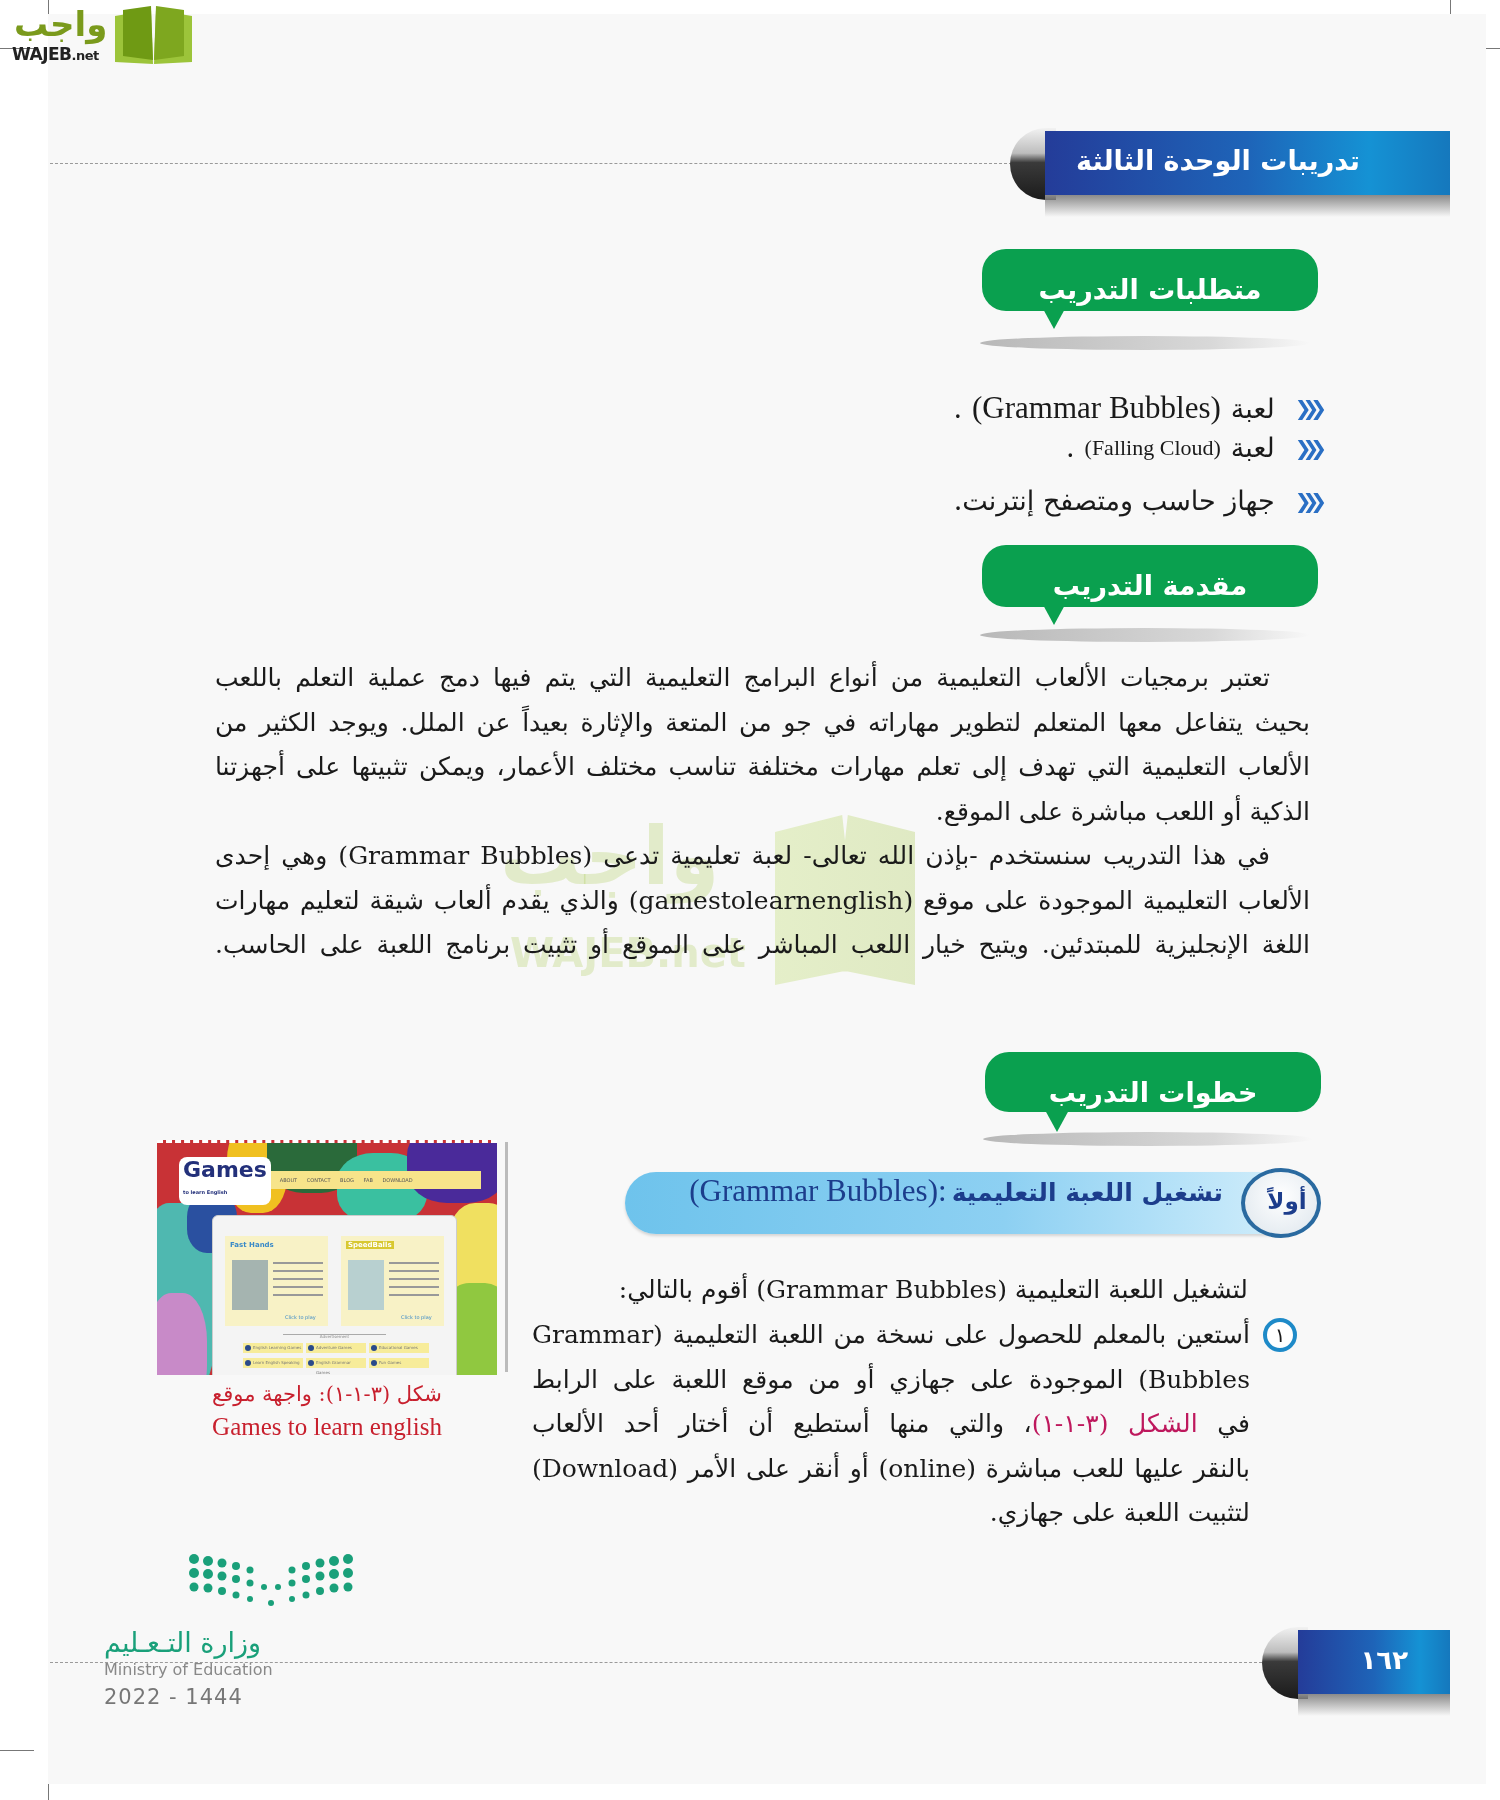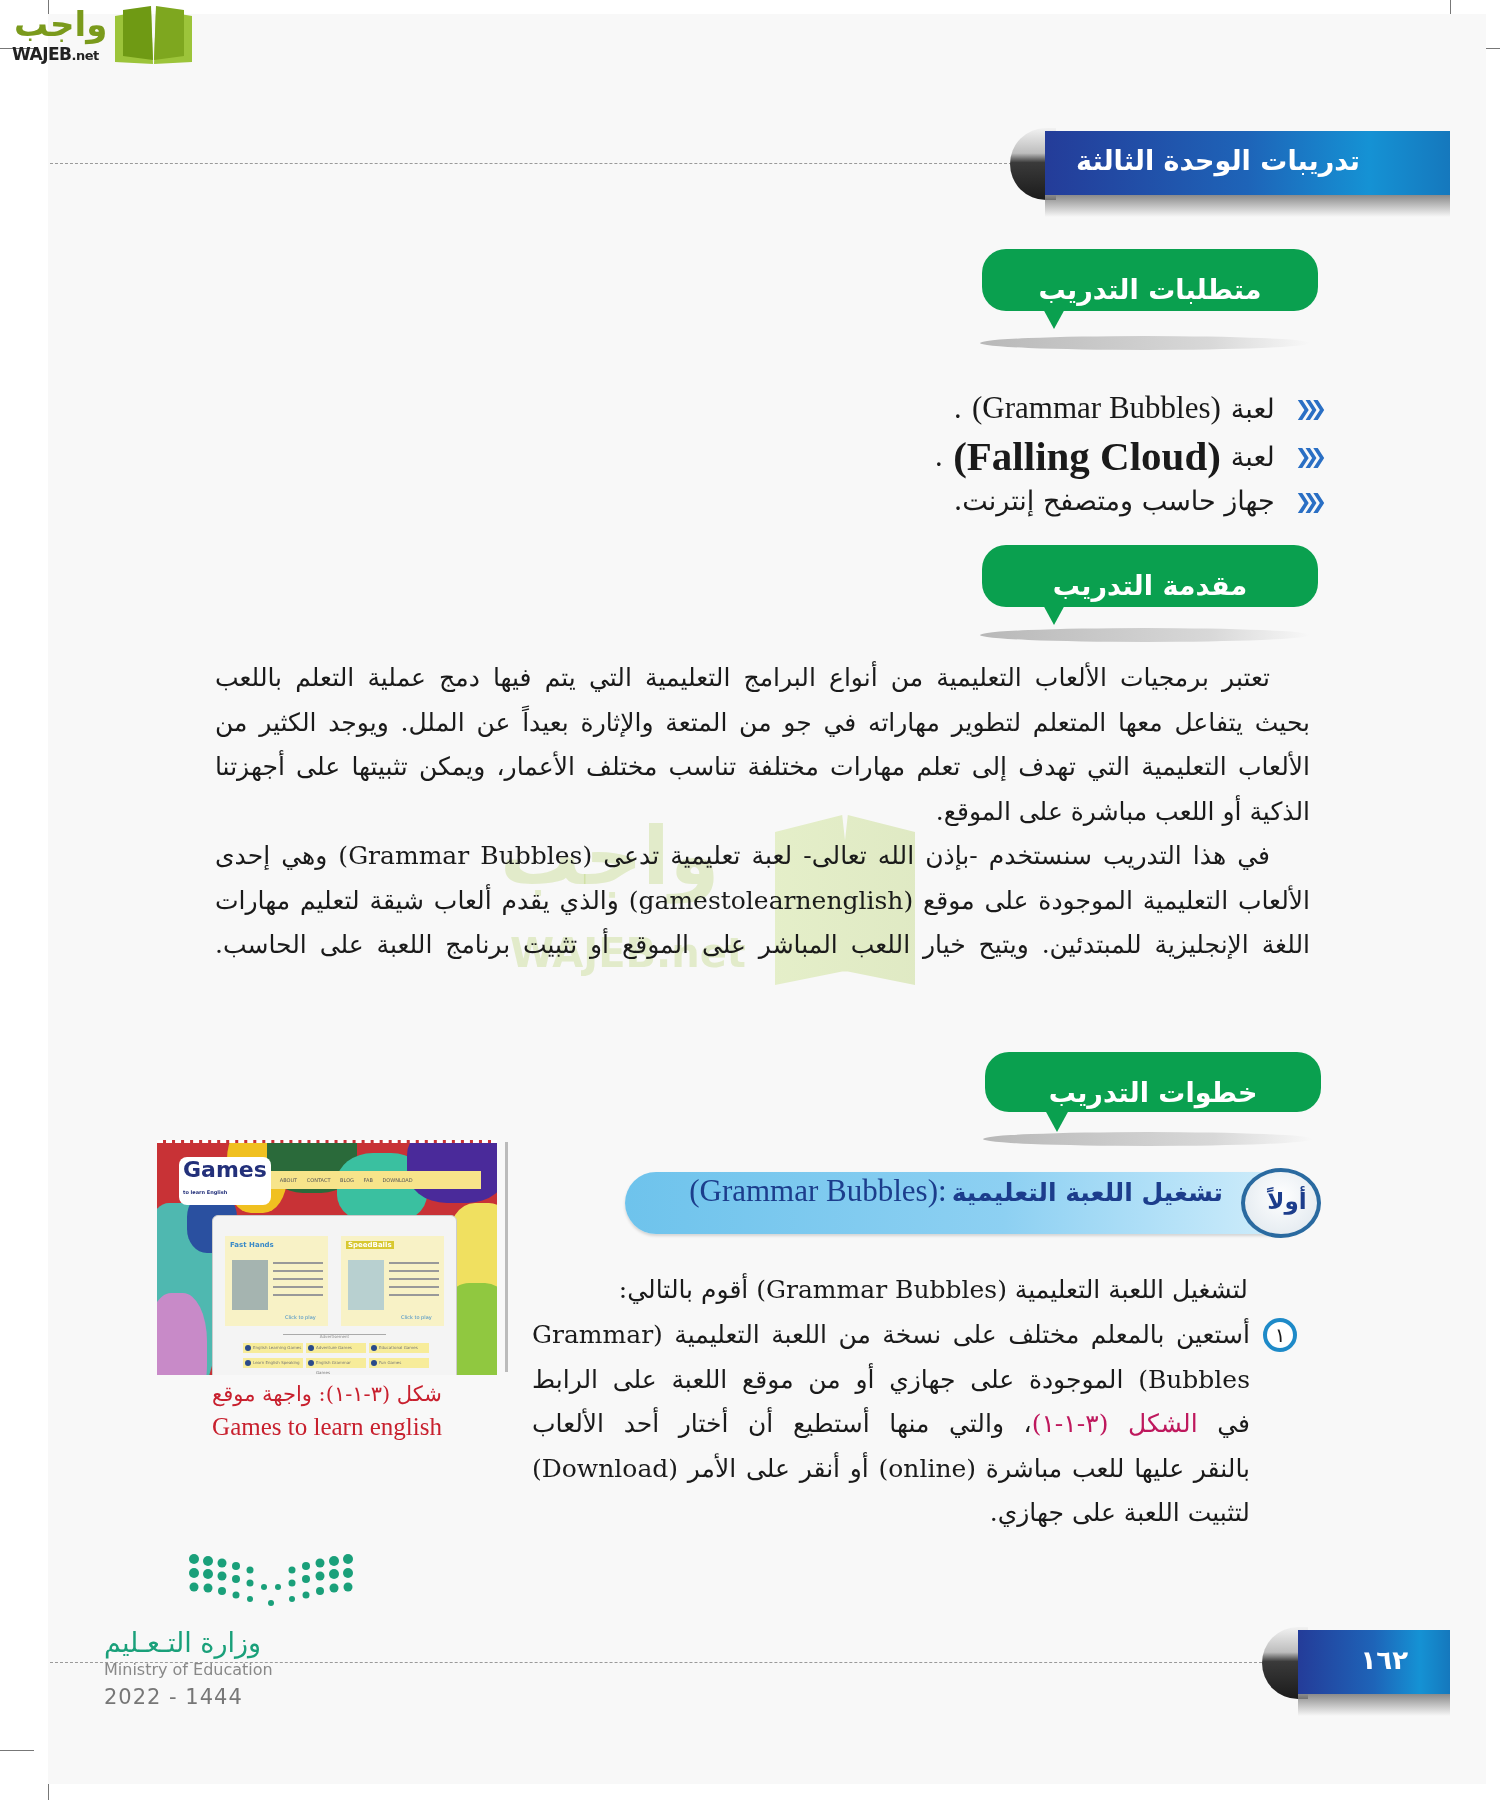--- a/index.html
+++ b/index.html
@@ -119,21 +119,21 @@
 <div class="bullet-list">
   <div class="bullet" style="top:0;">
     <span class="chev">❮❮❮</span>
     <span>لعبة</span>
     <span style="font-family:'Liberation Serif',serif;font-size:31px;direction:ltr;unicode-bidi:embed;">(Grammar Bubbles)</span>
     <span>.</span>
   </div>
   <div class="bullet" style="top:42px;">
     <span class="chev">❮❮❮</span>
     <span>لعبة</span>
-    <span style="font-family:'Liberation Serif',serif;font-size:41px;direction:ltr;unicode-bidi:embed;font-weight:bold;">(Falling Cloud)</span>
+    <span style="font-family:'Liberation Serif',serif;font-size:22px;direction:ltr;unicode-bidi:embed;">(Falling Cloud)</span>
     <span>.</span>
   </div>
   <div class="bullet" style="top:95px;">
     <span class="chev">❮❮❮</span>
     <span>جهاز حاسب ومتصفح إنترنت.</span>
   </div>
 </div>
 
 <div class="badge-shadow" style="left:980px;top:628px;width:330px;"></div>
 <div class="badge" style="left:982px;top:545px;">
@@ -165,21 +165,21 @@
     <span class="ar">تشغيل اللعبة التعليمية</span>
     <span class="en" style="direction:ltr;unicode-bidi:embed;">(Grammar Bubbles):</span>
   </div>
 </div>
 
 <div class="para" style="left:640px;top:1268px;width:608px;">
   <p>لتشغيل اللعبة التعليمية (Grammar Bubbles) أقوم بالتالي:</p>
 </div>
 <div class="step-num" style="left:1263px;top:1318px;">١</div>
 <div class="para" style="left:532px;top:1313px;width:718px;">
-  <p class="justify-line">أستعين بالمعلم مختلف على نسخة من اللعبة التعليمية (Grammar</p>
+  <p class="justify-line">أستعين بالمعلم للحصول على نسخة من اللعبة التعليمية (Grammar</p>
   <p class="justify-line">Bubbles) الموجودة على جهازي أو من موقع اللعبة على الرابط</p>
   <p class="justify-line"><span>في </span><span class="red">الشكل (٣-١-١)</span><span>، والتي منها أستطيع أن أختار أحد الألعاب</span></p>
   <p class="justify-line">بالنقر عليها للعب مباشرة (online) أو أنقر على الأمر (Download)</p>
   <p>لتثبيت اللعبة على جهازي.</p>
 </div>
 
 <div class="figure">
   <div class="blob" style="left:-20px;top:60px;width:80px;height:200px;background:#4fb8b0;"></div>
   <div class="blob" style="left:-10px;top:150px;width:60px;height:120px;background:#c88ac8;"></div>
   <div class="blob" style="left:70px;top:-20px;width:60px;height:90px;background:#f0c020;"></div>

